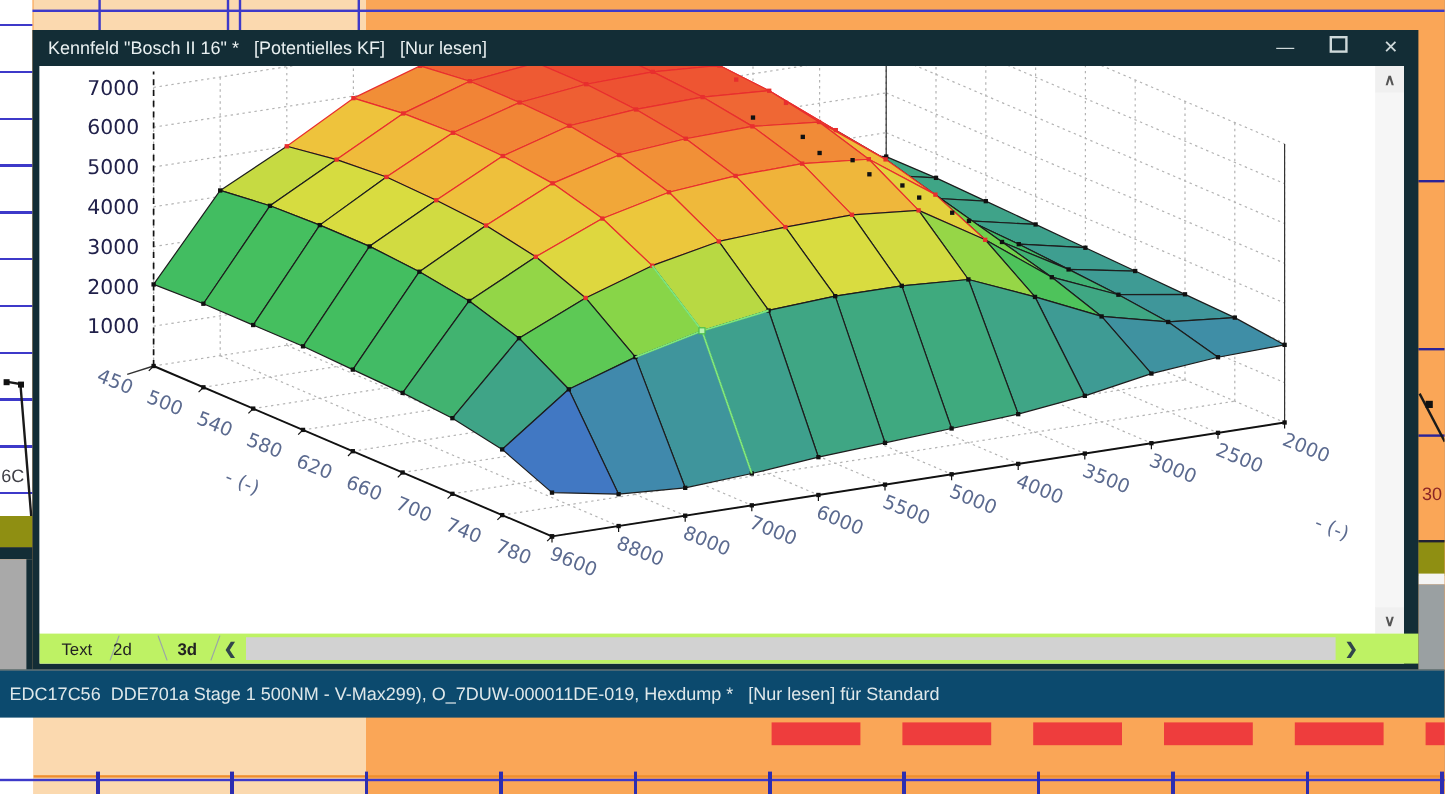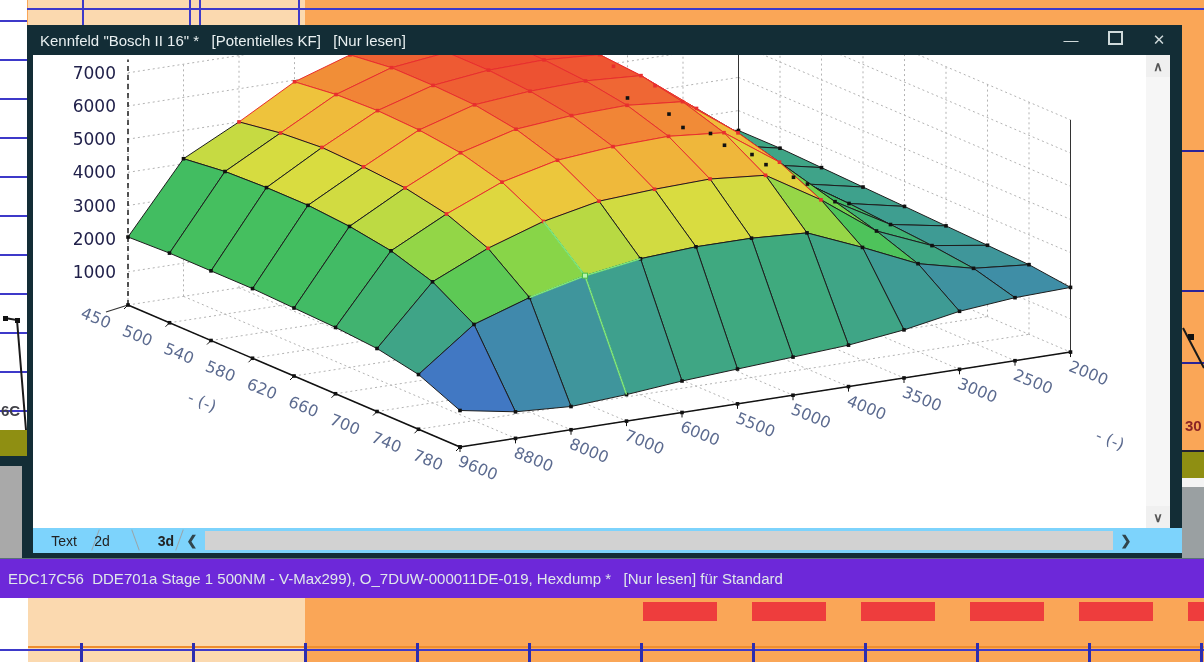--- a/index.html
+++ b/index.html
@@ -14,21 +14,21 @@
   .hline-blue{height:2px;background:#3d39c9;}
   .bg-left{top:0;left:0;width:27px;height:430px;background:
     repeating-linear-gradient(to bottom,transparent 0 20px,#3d39c9 20px 22px,transparent 22px 39px) #fff;}
   .bg-left-olive{top:430px;left:0;width:27px;height:26px;background:#8f8f12;}
   .bg-left-dark{top:456px;left:0;width:27px;height:10px;background:#132d36;}
   .bg-left-gray{top:466px;left:0;width:22px;height:92px;background:#a9a9a9;border-right:5px solid #132d36;}
   .bg-right{top:25px;left:1182px;width:22px;height:533px;background:#faa657;}
   .bg-right-olive{top:450px;left:1182px;width:22px;height:28px;background:#8f8f12;border-top:2px solid #223;}
   .bg-right-white{top:478px;left:1182px;width:22px;height:9px;background:#f4f4f4;}
   .bg-right-gray{top:487px;left:1182px;width:22px;height:71px;background:#9aa0a2;}
-  .bg-val{font-size:15px;font-weight:bold;margin-top:13px;}
+  .bg-val{font-size:15px;font-weight:normal;}
   .bottom-area{top:597px;left:0;width:1204px;height:65px;background:#faa657;}
   .bottom-white{top:0;left:0;width:28px;height:65px;background:#fff;}
   .bottom-pale{top:0;left:28px;width:277px;height:65px;background:#fbd9af;}
   .bottom-orangeline{top:49px;left:28px;width:1176px;height:2px;background:#ef8e2e;}
   .bottom-blueline{top:52px;left:0;width:1204px;height:2px;background:#3d39c9;}
   .bottom-ticks{top:46px;left:0;width:1204px;height:19px;
     background:repeating-linear-gradient(to right,transparent 0 80px,#2d2db0 80px 83px,transparent 83px 112px);}
   .red-blocks{top:602px;left:643px;height:19px;display:flex;gap:35px;}
   .red-blocks span{display:block;width:74px;height:19px;background:#ee3d3d;}
 
@@ -39,31 +39,31 @@
   .win-controls{position:absolute;right:14px;top:0;height:30px;display:flex;align-items:center;gap:26px;color:#cfd9da;}
   .win-btn{width:18px;text-align:center;font-size:15px;cursor:default;line-height:30px;}
   .max-box{display:inline-block;width:11px;height:10px;border:2px solid #cfd9da;margin-top:3px;}
   .client{top:30px;left:6px;width:1137px;height:498px;background:#fff;}
   .plot{top:0;left:0;width:1113px;height:473px;background:#fff;}
   .vscroll{top:0;left:1113px;width:24px;height:473px;background:#f6f6f6;}
   .scroll-arrow{width:24px;height:22px;background:#f0f0f0;color:#555;font-size:13px;font-weight:bold;
     display:flex;align-items:center;justify-content:center;}
   .vscroll .down{position:absolute;bottom:0;}
   
-  .tabbar{top:473px;left:0;width:1149px;height:25px;background:#7dd3fc;font-size:14px;color:#222;}
+  .tabbar{top:473px;left:0;width:1149px;height:25px;background:#bef264;font-size:14px;color:#222;}
   .tab{top:2px;height:21px;display:flex;align-items:center;justify-content:center;}
   .tab-first::first-letter{text-decoration:underline;}
   .tab-sep{top:1px;width:1px;height:22px;background:#9aa4a8;}
   .tab-chevron{top:2px;width:18px;height:21px;display:flex;align-items:center;justify-content:center;
     font-weight:bold;color:#31454c;font-size:13px;}
   .htrack{top:3px;left:172px;width:908px;height:19px;background:#d2d2d2;}
   .active-tab{font-weight:bold;}
 
   
-  .statusbar{top:558px;left:0;width:1204px;height:39px;background:#6d28d9;border-top:1px solid #5a7179;
+  .statusbar{top:558px;left:0;width:1204px;height:39px;background:#0c4a6e;border-top:1px solid #5a7179;
     color:#dfe8ea;font-size:15px;display:flex;align-items:center;z-index:6;}
   .statusbar span{margin-left:8px;white-space:pre;}
 
   svg text{font-family:"DejaVu Sans",sans-serif;}
 </style>
 </head>
 <body>
 
 <div class="screen">
 
@@ -485,21 +485,21 @@
         <div class="scroll-arrow down">
             <span>∨</span>
           </div>
       </div>
 
       <div class="abs tabbar">
         <div class="abs tab tab-first" style="left:2px;width:58px">Text</div>
         <div class="abs tab-sep" style="left:62px;transform:rotate(20deg)"></div>
         <div class="abs tab" style="left:52px;width:34px">2d</div>
         <div class="abs tab-sep" style="left:102px;transform:rotate(-20deg)"></div>
-        <div class="abs tab active-tab" style="left:114px;width:38px">3d</div>
+        <div class="abs tab active-tab" style="left:104px;width:38px">3d</div>
         <div class="abs tab-sep" style="left:146px;transform:rotate(20deg)"></div>
         <div class="abs tab-chevron" style="left:150px">❮</div>
         <div class="abs htrack"></div>
         <div class="abs tab-chevron" style="left:1084px">❯</div>
       </div>
     </div>
   </div>
 
   <div class="abs statusbar">
     <span>EDC17C56  DDE701a Stage 1 500NM - V-Max299), O_7DUW-000011DE-019, Hexdump *   [Nur lesen] für Standard</span>

